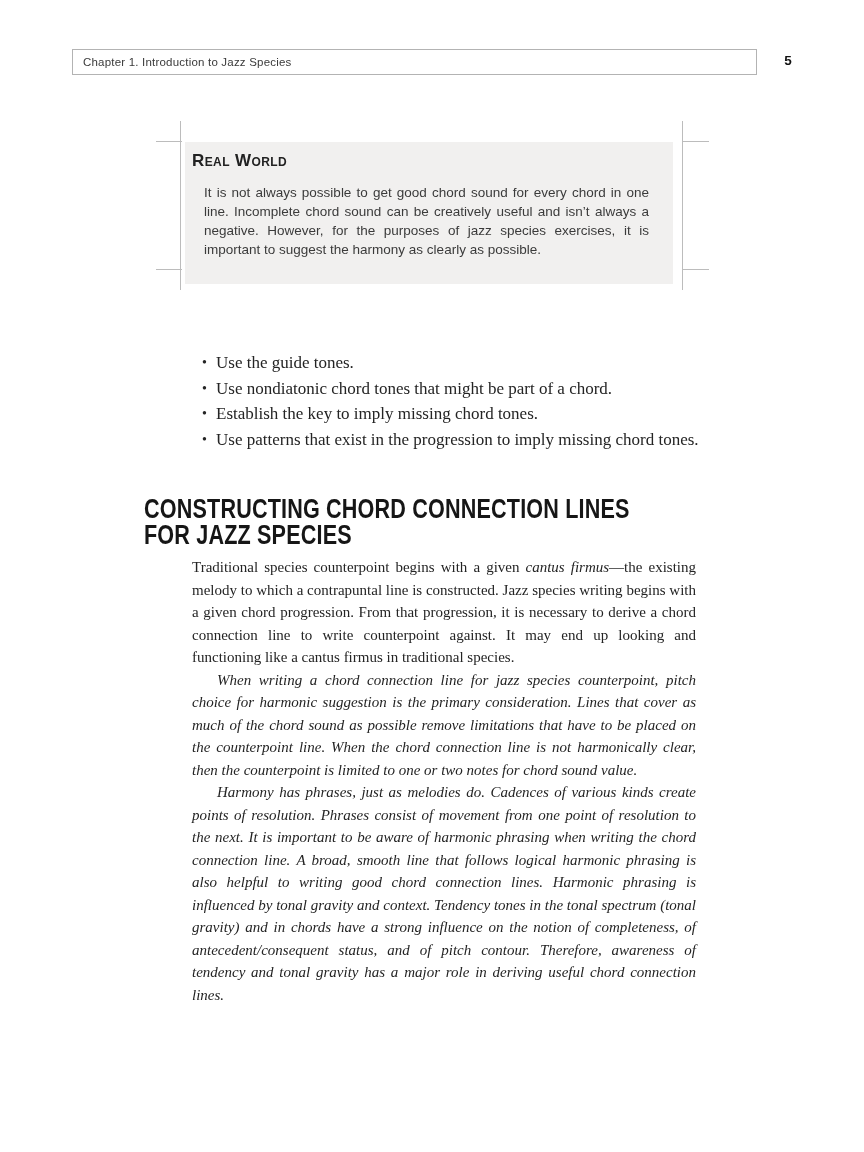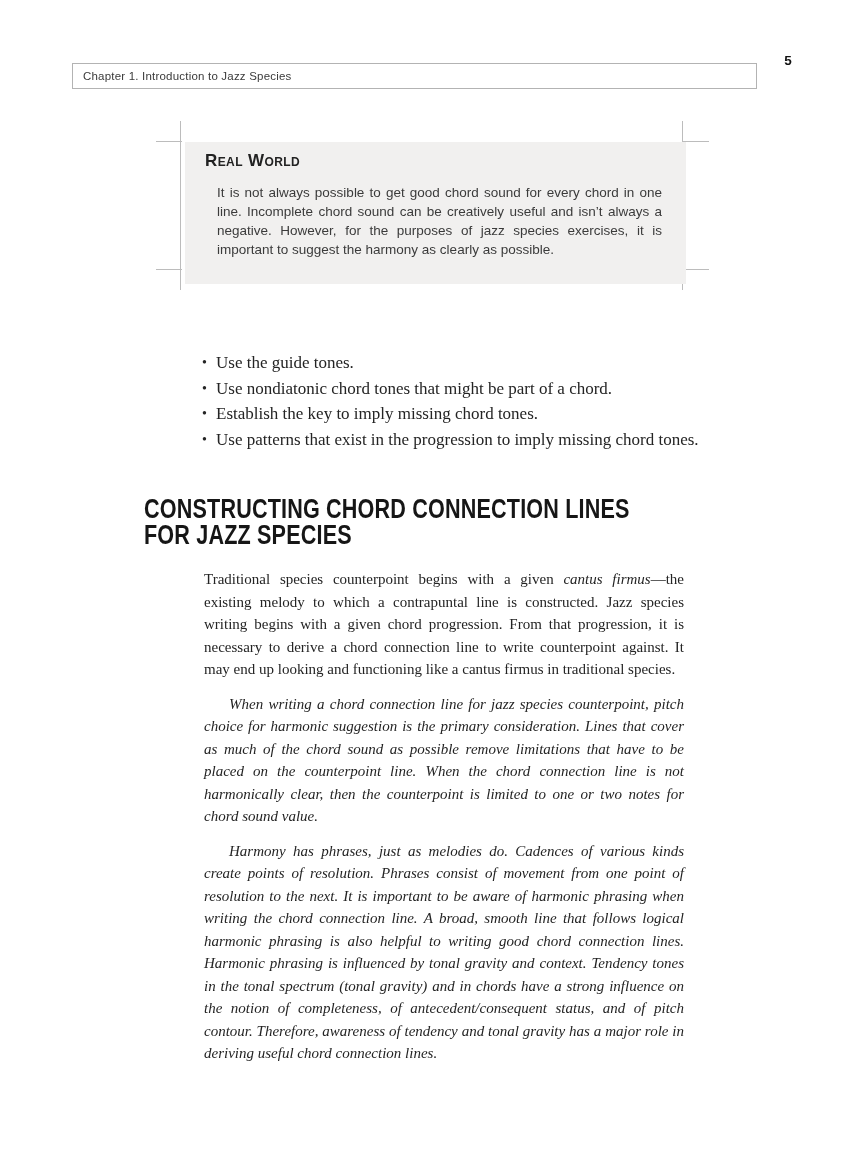--- a/index.html
+++ b/index.html
@@ -8,21 +8,21 @@
     width: 864px;
     height: 1152px;
     background: #ffffff;
     font-family: "Liberation Sans", sans-serif;
     overflow: hidden;
   }
 
   
   .running-header {
     position: absolute;
-    left: 72px; top: 63px;
+    left: 72px; top: 49px;
     width: 673px; height: 24px;
     border: 1px solid #b3b3b3;
     line-height: 24px;
     padding-left: 10px;
     font-size: 11.5px;
     letter-spacing: 0.2px;
     color: #3a3a3a;
   }
   .page-number {
     position: absolute;
@@ -45,21 +45,21 @@
   .mark-h-tr { left: 683px; top: 141px; width: 26px; }
   .mark-h-bl { left: 156px; top: 269px; width: 26px; }
   .mark-h-br { left: 683px; top: 269px; width: 26px; }
 
   
   .callout {
     position: absolute;
     left: 185px; top: 142px;
     width: 469px;
     background: #f1f0ef;
-    padding: 9px 12px 13px 20px;
+    padding: 9px 12px 13px 7px;
   }
   .callout-title {
     margin: 0 0 3px 0;
     font-size: 17px;
     font-weight: bold;
     font-variant: small-caps;
     letter-spacing: 0.4px;
     color: #222222;
   }
   .callout-body {
@@ -124,21 +124,21 @@
   .body-copy {
     position: absolute;
     left: 192px; top: 556px;
     width: 504px;
     font-family: "Liberation Serif", serif;
     font-size: 15px;
     line-height: 22.5px;
     text-align: justify;
     color: #242424;
   }
-  .body-copy p { margin: 12px; }
+  .body-copy p { margin: 0; }
   .body-copy p.indent { text-indent: 25px; font-style: italic; }
   .italic { font-style: italic; }
 </style>
 </head>
 <body>
 
 <div class="page">
 
   <div class="running-header">Chapter 1. Introduction to Jazz Species</div>
 

